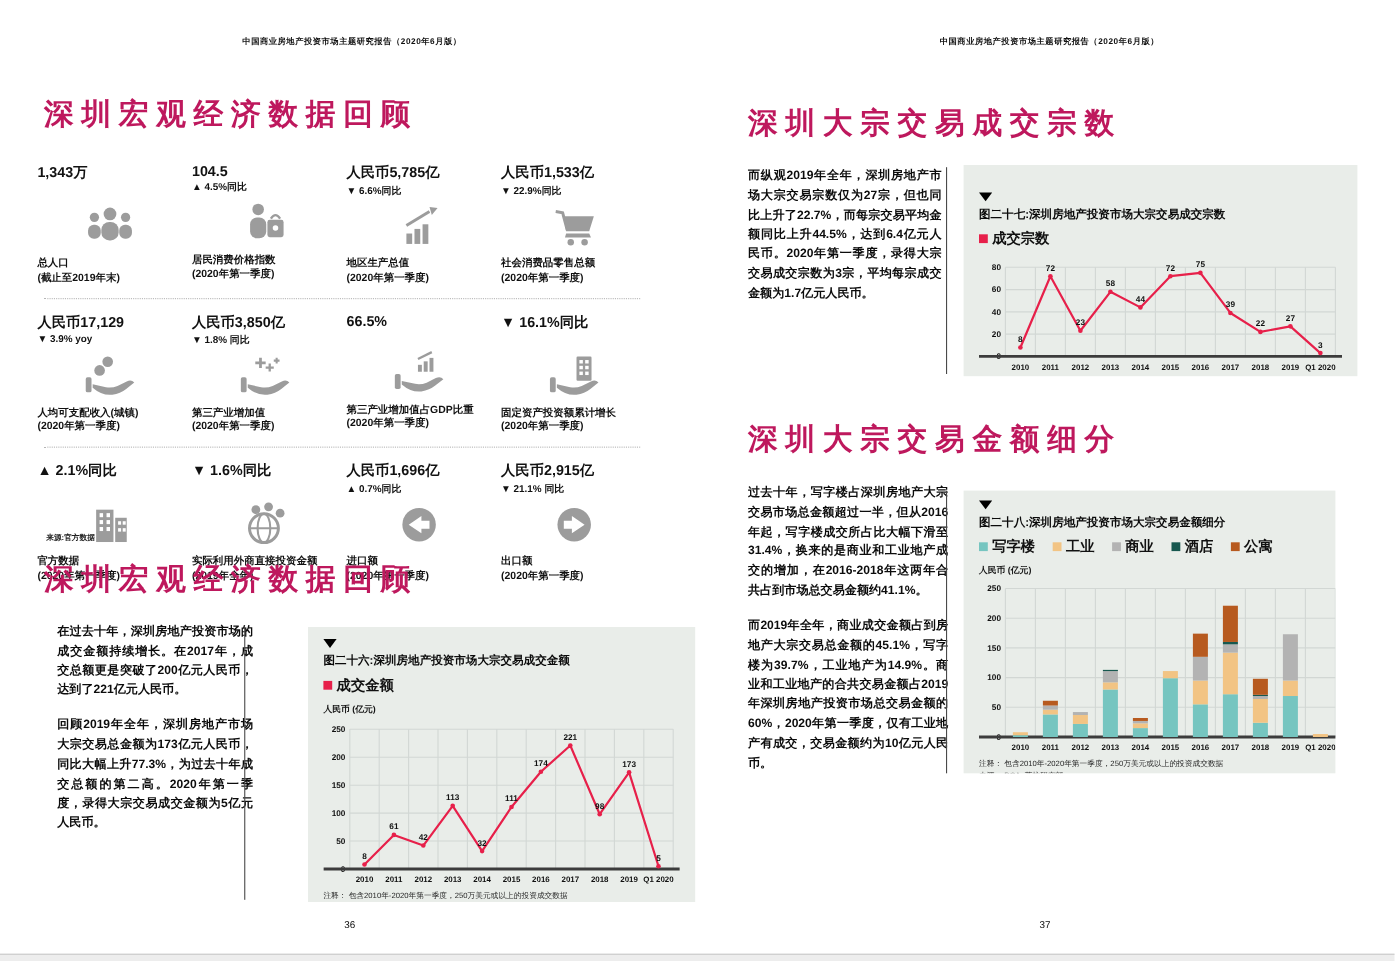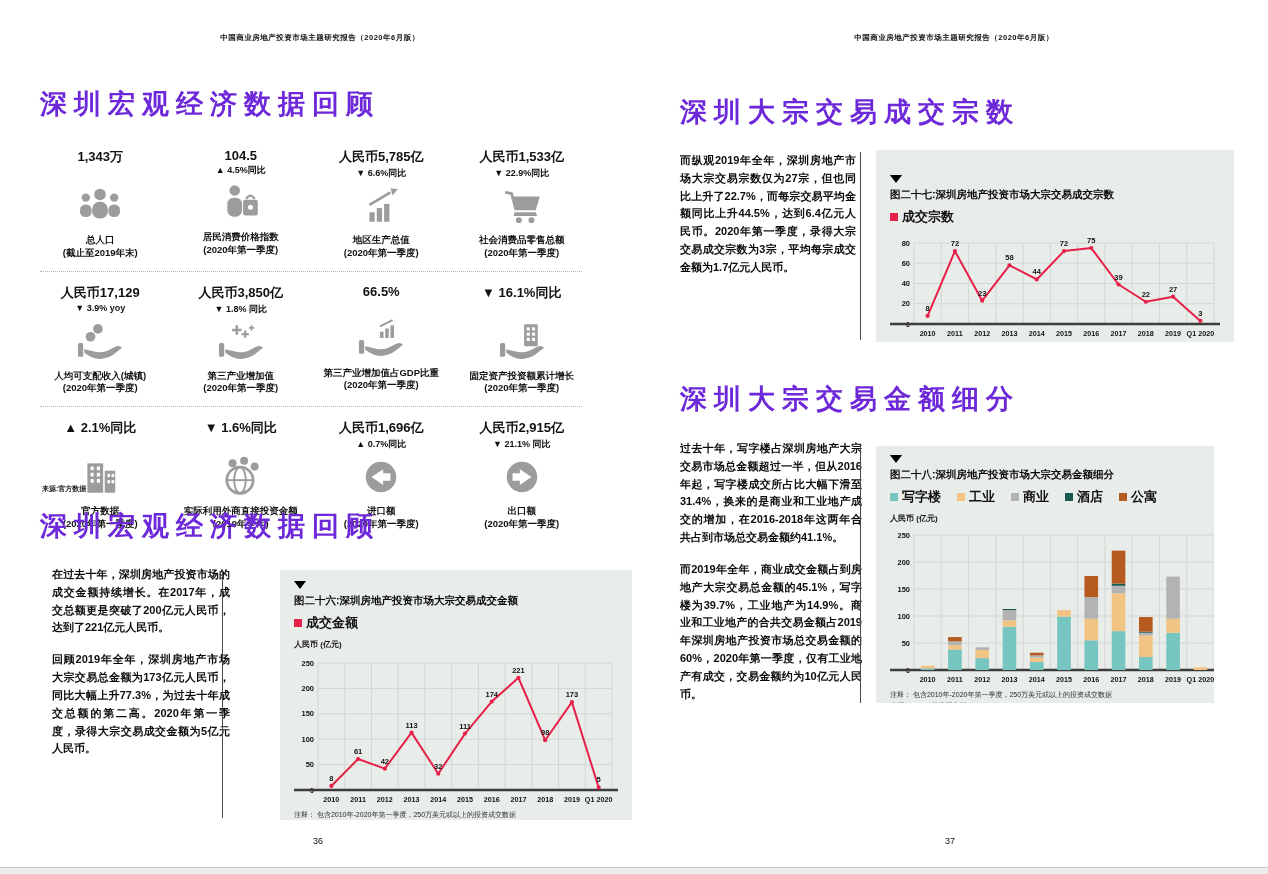--- a/index.html
+++ b/index.html
@@ -4,27 +4,27 @@
 <style>
   html,body{margin:0;padding:0;background:#fff;}
   *{box-sizing:border-box;}
   body{font-family:"Liberation Sans","DejaVu Sans",sans-serif;color:#111;}
   #canvas{position:relative;width:1268px;height:874px;background:#ffffff;overflow:hidden;}
 
   .runhead{position:absolute;top:33px;font-size:7.5px;font-weight:bold;letter-spacing:.5px;text-align:center;color:#111;}
   .runhead.left{left:40px;width:560px;}
   .runhead.right{left:668px;width:572px;}
 
-  .h1{position:absolute;font-size:27px;font-weight:bold;letter-spacing:7px;color:#6d28d9;white-space:nowrap;}
+  .h1{position:absolute;font-size:27px;font-weight:bold;letter-spacing:7px;color:#be185d;white-space:nowrap;}
 
   
   .stats{position:absolute;left:30px;top:146px;width:562px;}
   .stats-row{display:grid;grid-template-columns:repeat(4,1fr);}
   .stats-divider{border-top:1px dotted #b5b5b5;margin:9px 10px 10px 10px;}
-  .stat-cell{text-align:center;padding:2px 4px;}
+  .stat-cell{padding:2px 4px;}
   .stat-value{font-size:13px;font-weight:bold;min-height:15px;}
   .stat-change{font-size:9px;font-weight:bold;min-height:13px;margin-top:1px;}
   .stat-icon{height:48px;display:flex;align-items:center;justify-content:center;margin:2px 0 4px 0;}
   .stat-icon svg{width:52px;height:42px;fill:#9c9c9c;}
   .stat-label{font-size:9.5px;font-weight:bold;line-height:1.35;}
   .stat-period{font-size:9.5px;font-weight:bold;line-height:1.35;}
   .stats-source{position:absolute;left:42px;top:484px;font-size:7px;font-weight:bold;color:#222;}
 
   .para{position:absolute;font-size:11px;font-weight:600;line-height:1.62;text-align:justify;color:#0c0c0c;}
   .para p{margin:0 0 14px 0;}

